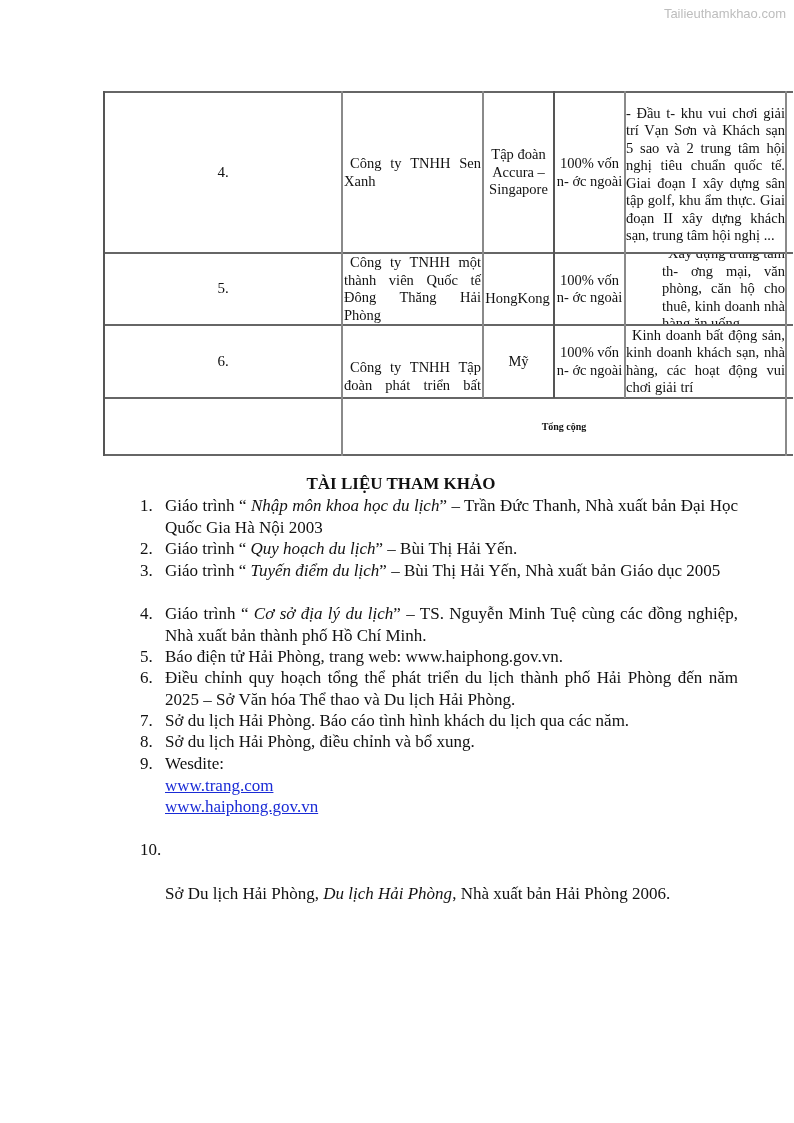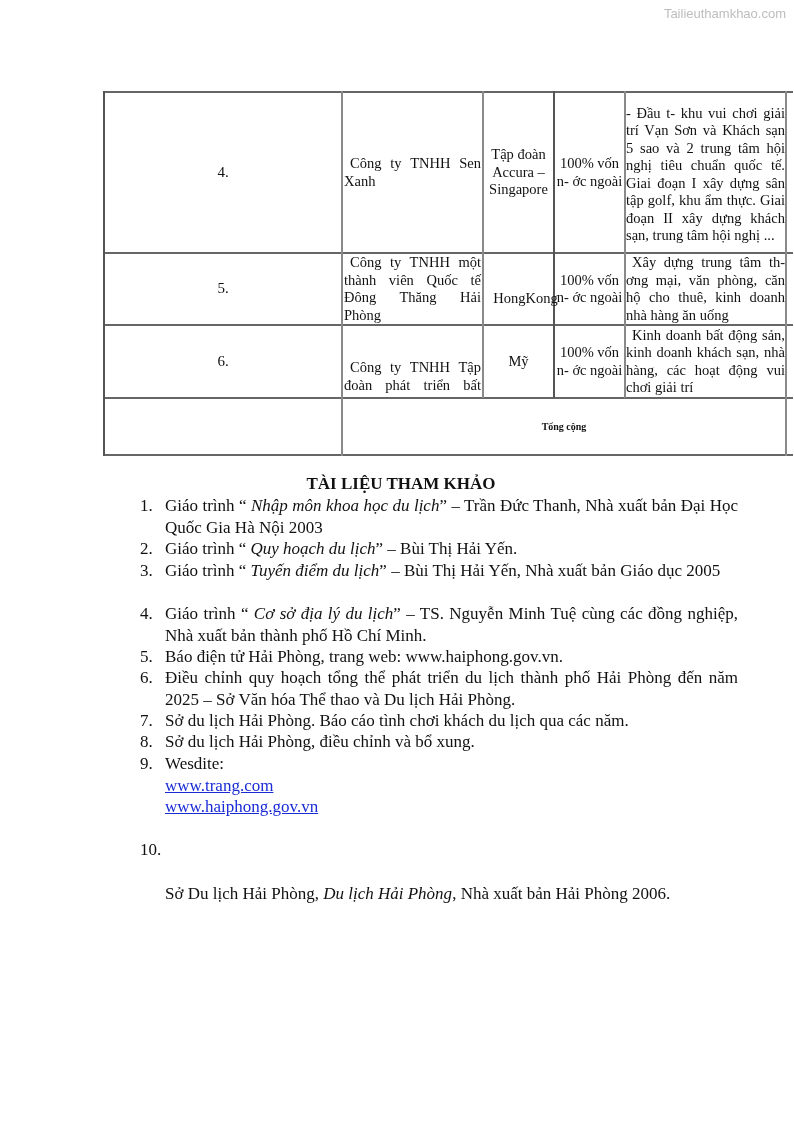--- a/index.html
+++ b/index.html
@@ -63,24 +63,24 @@
     <span style="text-indent:6px; display:block;">Công ty TNHH Sen Xanh</span>
   </div>
   <div class="cell c-center" style="left:381px; top:2px; width:69px; height:159px;">Tập đoàn Accura – Singapore</div>
   <div class="cell c-center" style="left:452px; top:2px; width:69px; height:159px; padding:0 1px;">100% vốn n- ớc ngoài</div>
   <div class="cell just" style="left:523px; top:2px; width:159px; height:163px;">- Đầu t- khu vui chơi giải trí Vạn Sơn và Khách sạn 5 sao và 2 trung tâm hội nghị tiêu chuẩn quốc tế. Giai đoạn I xây dựng sân tập golf, khu ẩm thực. Giai đoạn II xây dựng khách sạn, trung tâm hội nghị ...</div>
 
   <div class="cell c-center num" style="left:2px; top:163px; width:236px; height:70px;">5.</div>
   <div class="cell just" style="left:240px; top:163px; width:139px; height:70px; padding:0 1px;">
     <span style="text-indent:6px; display:block;">Công ty TNHH một thành viên Quốc tế Đông Thăng Hải Phòng</span>
   </div>
-  <div class="cell c-center" style="left:388px; top:163px; width:69px; height:90px;">HongKong</div>
+  <div class="cell c-center" style="left:380px; top:163px; width:69px; height:90px;">HongKong</div>
   <div class="cell c-center" style="left:452px; top:163px; width:69px; height:70px;">100% vốn n- ớc ngoài</div>
   <div class="cell just" style="left:523px; top:163px; width:159px; height:70px;">
-    <span style="text-indent:6px; display:block;">Xây dựng trung tâm th- ơng mại, văn phòng, căn hộ cho thuê, kinh doanh nhà hàng ăn uống</span>
+    <span style="text-indent:6px; display:block;margin-left:36px;">Xây dựng trung tâm th- ơng mại, văn phòng, căn hộ cho thuê, kinh doanh nhà hàng ăn uống</span>
   </div>
 
   <div class="cell c-center num" style="left:2px; top:235px; width:236px; height:71px;">6.</div>
   <div class="cell just" style="left:240px; top:235px; width:139px; height:71px; padding:0 1px;">
     <span style="text-indent:6px; display:block;margin-top:48px;">Công ty TNHH Tập đoàn phát triển bất động sản Thành Công</span>
   </div>
   <div class="cell c-center" style="left:381px; top:235px; width:69px; height:71px;">Mỹ</div>
   <div class="cell c-center" style="left:452px; top:235px; width:69px; height:71px;">100% vốn n- ớc ngoài</div>
   <div class="cell just" style="left:523px; top:235px; width:159px; height:71px;">
     <span style="text-indent:6px; display:block;">Kinh doanh bất động sản, kinh doanh khách sạn, nhà hàng, các hoạt động vui chơi giải trí</span>
@@ -119,21 +119,21 @@
   <span class="t">Báo điện tử Hải Phòng, trang web: www.haiphong.gov.vn.</span>
 </div>
 
 <div class="ref" style="top:667px;">
   <span class="n">6.</span>
   <span class="t">Điều chỉnh quy hoạch tổng thể phát triển du lịch thành phố Hải Phòng đến năm 2025 – Sở Văn hóa Thể thao và Du lịch Hải Phòng.</span>
 </div>
 
 <div class="ref" style="top:710px;">
   <span class="n">7.</span>
-  <span class="t">Sở du lịch Hải Phòng. Báo cáo tình chơi khách du lịch qua các năm.</span>
+  <span class="t">Sở du lịch Hải Phòng. Báo cáo tình hình khách du lịch qua các năm.</span>
 </div>
 
 <div class="ref" style="top:731px;">
   <span class="n">8.</span>
   <span class="t">Sở du lịch Hải Phòng, điều chỉnh và bổ xung.</span>
 </div>
 
 <div class="ref" style="top:753px;">
   <span class="n">9.</span>
   <span class="t">Wesdite:</span>

